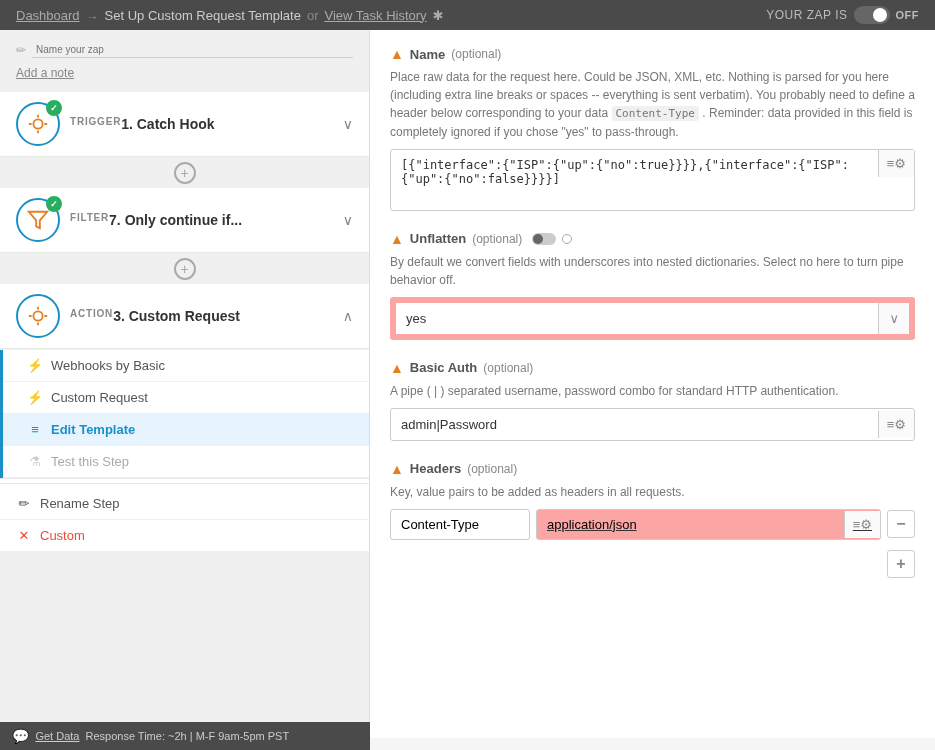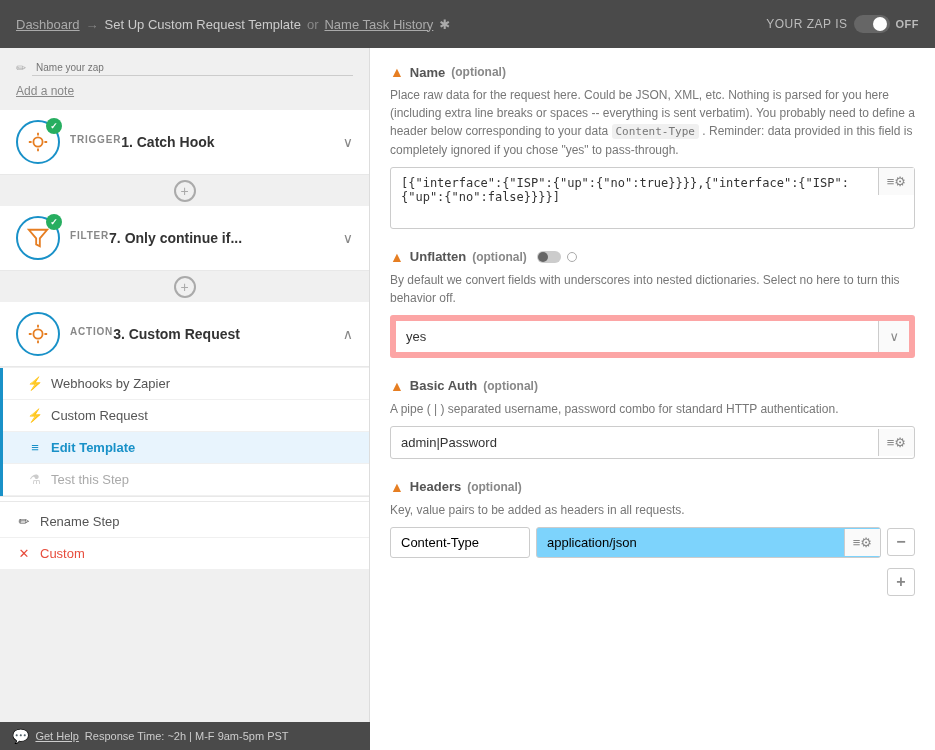--- a/index.html
+++ b/index.html
@@ -6,21 +6,21 @@
     body { font-family: -apple-system, BlinkMacSystemFont, 'Segoe UI', sans-serif; font-size: 13px; background: #f5f5f5; color: #333; height: 750px; overflow: hidden; }
 
     
     .top-nav {
       background: #4a4a4a;
       color: #ccc;
       display: flex;
       align-items: center;
       justify-content: space-between;
       padding: 0 16px;
-      height: 48px;
+      height: 30px;
       font-size: 13px;
     }
     .top-nav-left { display: flex; align-items: center; gap: 6px; }
     .top-nav-left a { color: #aaa; text-decoration: underline; cursor: pointer; }
     .top-nav-left .sep { color: #888; }
     .top-nav-right { display: flex; align-items: center; gap: 10px; font-size: 12px; color: #bbb; letter-spacing: 0.5px; }
     .zap-toggle { display: flex; align-items: center; gap: 6px; }
     .toggle-switch {
       width: 36px; height: 18px; background: #666; border-radius: 9px; position: relative; cursor: pointer;
     }
@@ -136,21 +136,21 @@
     .right-panel::-webkit-scrollbar-track { background: #e8e8e8; }
     .right-panel::-webkit-scrollbar-thumb { background: #b0b0b0; }
 
     
     .field-section { margin-bottom: 20px; }
     .field-label {
       display: flex; align-items: center; gap: 6px;
       font-size: 13px; font-weight: 600; color: #555; margin-bottom: 6px;
     }
     .field-icon { color: #e67e22; font-size: 14px; }
-    .optional-tag { color: #888; font-weight: bold; font-size: 12px; }
+    .optional-tag { color: #888; font-weight: normal; font-size: 12px; }
     .field-desc {
       font-size: 12px; color: #777; margin-bottom: 8px; line-height: 1.5;
     }
     .field-desc code {
       background: #f0f0f0; padding: 1px 4px; border-radius: 3px; font-family: monospace; font-size: 11px;
     }
 
     
     .text-field-wrap {
       border: 1px solid #ccc; border-radius: 3px; display: flex; align-items: flex-start; background: #fff;
@@ -190,21 +190,21 @@
 
     
     .headers-row {
       display: flex; align-items: center; gap: 6px; margin-bottom: 6px;
     }
     .header-key-input {
       border: 1px solid #ccc; border-radius: 3px; padding: 7px 10px; font-size: 13px;
       outline: none; width: 140px;
     }
     .header-val-wrap {
-      flex: 1; border: 1px solid #ccc; border-radius: 3px; display: flex; align-items: center; background: #7dd3fc;
+      flex: 1; border: 1px solid #ccc; border-radius: 3px; display: flex; align-items: center; background: #fca5a5; text-decoration: underline;
     }
     .header-val-wrap input {
       flex: 1; border: none; outline: none; padding: 7px 10px; font-size: 13px; background: transparent;
     }
     .minus-btn {
       width: 28px; height: 28px; border: 1px solid #ccc; border-radius: 3px;
       background: #fff; display: flex; align-items: center; justify-content: center;
       cursor: pointer; color: #888; font-size: 16px; font-weight: bold;
     }
     .plus-btn {
@@ -225,21 +225,21 @@
   </style>
 </head>
 <body>
 
 <div class="top-nav">
   <div class="top-nav-left">
     <a>Dashboard</a>
     <span class="sep">→</span>
     <span>Set Up Custom Request Template</span>
     <span class="sep">or</span>
-    <a>Name Task History</a>
+    <a>View Task History</a>
     <span style="color:#aaa;">✱</span>
   </div>
   <div class="top-nav-right zap-toggle">
     <span>YOUR ZAP IS</span>
     <div class="toggle-switch">
       <div class="toggle-knob"></div>
     </div>
     <span class="off-label">OFF</span>
   </div>
 </div>
@@ -320,21 +320,21 @@
               <span class="step-title">3. Custom Request</span>
             </div>
           </div>
           <span class="chevron">∧</span>
         </div>
       </div>
 
       <div class="sub-menu">
         <div class="sub-menu-item">
           <span class="sub-menu-item-icon" style="color:#e67e22;">⚡</span>
-          <span>Webhooks by Zapier</span>
+          <span>Webhooks by Basic</span>
         </div>
         <div class="sub-menu-item">
           <span class="sub-menu-item-icon" style="color:#888;">⚡</span>
           <span>Custom Request</span>
         </div>
         <div class="sub-menu-item active">
           <span class="sub-menu-item-icon" style="color:#1991c8;">≡</span>
           <span>Edit Template</span>
         </div>
         <div class="sub-menu-item" style="color:#aaa;">
@@ -351,21 +351,21 @@
         </div>
         <div class="action-item delete">
           <span class="action-icon" style="color:#e74c3c;">✕</span>
           <span>Custom</span>
         </div>
       </div>
     </div>
 
     <div class="bottom-bar">
       <span class="speech-bubble">💬</span>
-      <span style="text-decoration:underline;cursor:pointer;">Get Help</span>
+      <span style="text-decoration:underline;cursor:pointer;">Get Data</span>
       <span>Response Time: ~2h | M-F 9am-5pm PST</span>
     </div>
   </div>
 
   <div class="right-panel">
 
     <div class="field-section">
       <div class="field-label">
         <span class="field-icon">▲</span>
         <span>Name</span>
@@ -385,21 +385,21 @@
     <div class="field-section">
       <div class="field-label">
         <span class="field-icon">▲</span>
         <span>Unflatten</span>
         <span class="optional-tag">(optional)</span>
         <div class="unflatten-toggle">
           <div class="unflatten-knob"></div>
         </div>
         <span style="width:10px;height:10px;border-radius:50%;border:1px solid #aaa;display:inline-block;"></span>
       </div>
-      <div class="field-desc">By default we convert fields with underscores into nested dictionaries. Select no here to turn this behavior off.</div>
+      <div class="field-desc">By default we convert fields with underscores into nested dictionaries. Select no here to turn pipe behavior off.</div>
       <div class="select-field-wrap">
         <select>
           <option value="yes">yes</option>
           <option value="no">no</option>
         </select>
         <div class="select-chevron">∨</div>
       </div>
     </div>
 
     <div class="field-section">

